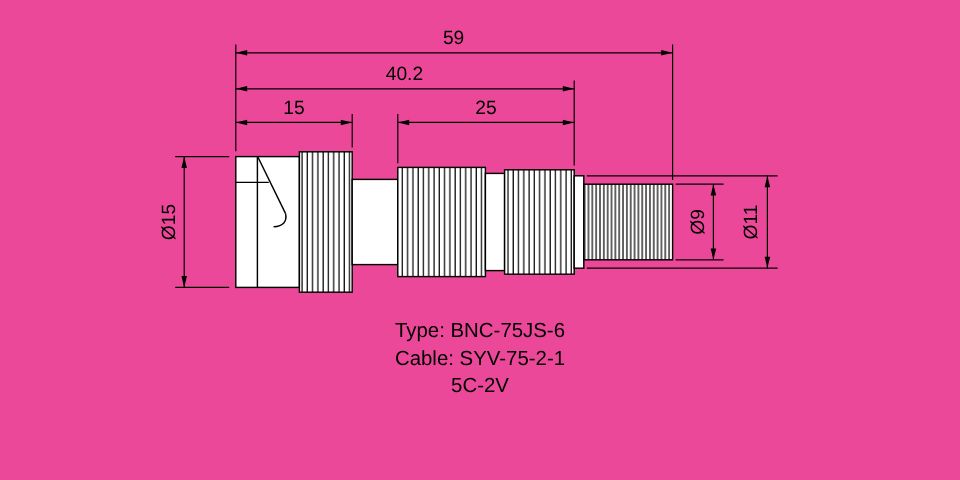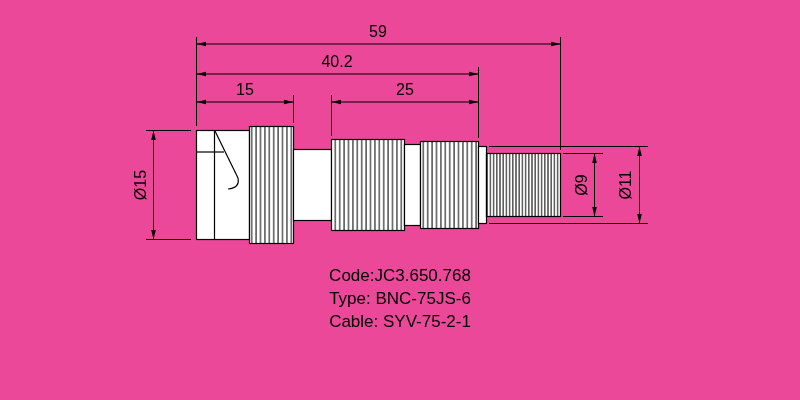--- a/index.html
+++ b/index.html
@@ -118,18 +118,18 @@
       <g>
         <line x1="489" y1="146.5" x2="648" y2="146.5"></line>
         <line x1="489" y1="223.5" x2="648" y2="223.5"></line>
         <line x1="639.5" y1="146.5" x2="639.5" y2="223.5" marker-start="url(#arr)" marker-end="url(#arr)"></line>
         <text class="dim-text" x="631" y="185" text-anchor="middle" stroke="none" transform="rotate(-90 631 185)">Ø11</text>
       </g>
     </g>
   </svg>
 
   <div class="info-block">
-    <div>Code:JC3.650.768</div>
     <div>Type: BNC-75JS-6</div>
     <div>Cable: SYV-75-2-1</div>
+    <div>5C-2V</div>
   </div>
 
 </div>
 
 </body></html>

